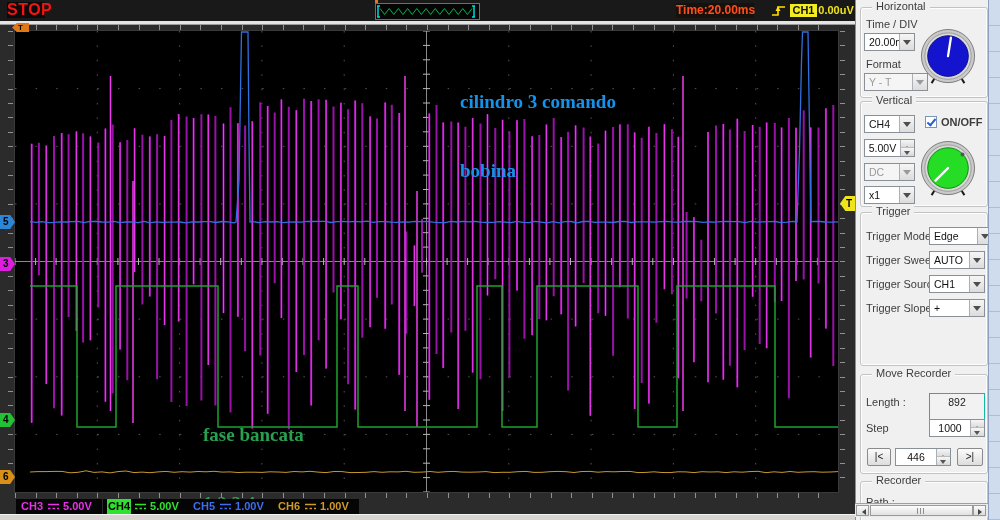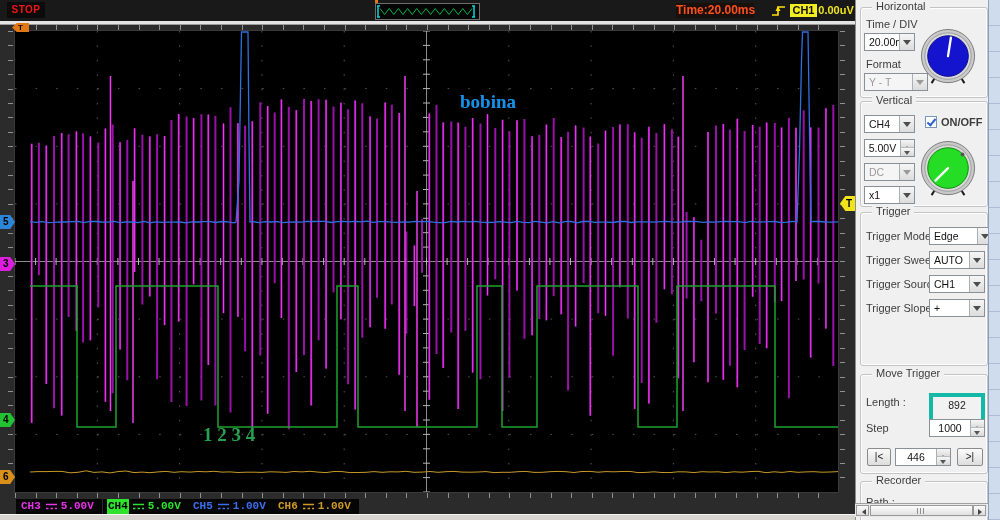--- a/index.html
+++ b/index.html
@@ -2,21 +2,21 @@
 <html><head>
 <meta charset="utf-8">
 <style>
   html,body{margin:0;padding:0;background:#777;}
   .screen{position:relative;width:1000px;height:520px;background:#2b2b2b;overflow:hidden;
           font-family:"Liberation Sans",sans-serif;-webkit-font-smoothing:antialiased;}
   
   .topbar{position:absolute;left:0;top:0;width:855px;height:21px;background:#191919;}
   .divider{position:absolute;left:0;top:21px;width:855px;height:3px;background:#e4e4e4;border-bottom:1px solid #9a9a9a;}
   .stopbox{position:absolute;left:7px;top:2px;width:38px;height:16px;background:#0b0b0b;color:#f41414;
-           font-weight:bold;font-size:10px;text-align:center;line-height:16px;letter-spacing:.5px;}
+           font-weight:bold;font-size:16px;text-align:center;line-height:16px;letter-spacing:.5px;}
   .preview{position:absolute;left:375px;top:3px;width:103px;height:15px;background:#050505;border:1px solid #6d6d6d;}
   .prevtick{position:absolute;left:375px;top:0px;width:3px;height:4px;background:#e07818;}
   .timebox{position:absolute;left:676px;top:3px;width:78px;height:15px;background:#18100a;color:#ff4f1e;
            font-weight:bold;font-size:12px;text-align:center;line-height:15px;}
   .trigicon{position:absolute;left:771px;top:3px;}
   .ch1badge{position:absolute;left:790px;top:4px;width:27px;height:13px;background:#f2ec20;color:#111;
             font-weight:bold;font-size:11px;text-align:center;line-height:13px;}
   .trigval{position:absolute;left:818px;top:4px;width:36px;height:13px;color:#efe31c;font-weight:bold;
            font-size:11px;line-height:13px;text-align:center;}
   
@@ -30,21 +30,21 @@
          clip-path:polygon(0 0,68% 0,100% 50%,68% 100%,0 100%);}
   .ttag-top{position:absolute;left:12px;top:23px;width:17px;height:9px;background:#e07818;color:#000;
             font-size:8px;font-weight:bold;line-height:9px;text-align:center;
             clip-path:polygon(28% 0,100% 0,100% 100%,28% 100%,0 50%);}
   .ttag-right{position:absolute;left:840px;top:196px;width:18px;height:15px;background:#efe31c;color:#000;
             font-size:10px;font-weight:bold;line-height:15px;text-align:center;
             clip-path:polygon(30% 0,100% 0,100% 100%,30% 100%,0 50%);}
   .annot{position:absolute;font-family:"Liberation Serif",serif;font-weight:bold;font-size:19px;line-height:23px;white-space:pre;}
   
   .chbox{position:absolute;top:499px;height:15px;width:86px;background:#050505;font-size:11px;font-weight:bold;
-         line-height:15px;display:flex;align-items:center;gap:3px;padding-left:4px;box-sizing:border-box;font-family:Liberation Mono, monospace;}
+         line-height:15px;display:flex;align-items:center;gap:3px;padding-left:4px;box-sizing:border-box;}
   .chbox .nm{padding:0 1px;}
   .bottomstrip{position:absolute;left:0;top:514px;width:1000px;height:6px;background:#d8d5d0;border-top:1px solid #f5f5f5;}
   
   .panelbg{position:absolute;left:855px;top:0;width:145px;height:520px;background:#f0f0f0;border-left:1px solid #8d8d8d;box-sizing:border-box;}
   .grp{position:absolute;border:1px solid #c3c3c3;border-radius:3px;box-shadow:inset 0 0 0 1px #fdfdfd;}
   .glabel{position:absolute;top:-8px;left:11px;background:#f0f0f0;padding:0 4px;font-size:11px;color:#3c3c3c;}
   .plabel{position:absolute;font-size:11px;color:#3c3c3c;white-space:nowrap;}
   .dd{position:absolute;height:18px;background:#fff;border:1px solid #8a9097;box-sizing:border-box;}
   .dd .ddtext{position:absolute;left:4px;top:1px;font-size:10.5px;line-height:15px;color:#111;}
   .dd .arr{position:absolute;right:0;top:0;bottom:0;width:14px;background:linear-gradient(#f6f6f6,#dcdcdc);border-left:1px solid #abb0b6;}
@@ -52,21 +52,21 @@
   .dd.dis{background:#f5f5f5;}
   .dd.dis .ddtext{color:#9a9a9a;}
   .dd.dis .arr::after{border-top-color:#9a9a9a;}
   .spin{position:absolute;height:18px;background:#fff;border:1px solid #8a9097;box-sizing:border-box;}
   .spin .val{position:absolute;left:0;right:14px;top:1px;font-size:10.5px;line-height:15px;color:#111;text-align:center;}
   .spin .sbtns{position:absolute;right:0;top:0;bottom:0;width:13px;border-left:1px solid #abb0b6;}
   .sbtns .up,.sbtns .dn{position:absolute;left:0;right:0;height:50%;background:linear-gradient(#f6f6f6,#d8d8d8);}
   .sbtns .dn{bottom:0;border-top:1px solid #bbb;}
   .sbtns .up::after{content:"";position:absolute;left:3px;top:3px;border:3px solid transparent;border-bottom:4px solid #555;}
   .sbtns .dn::after{content:"";position:absolute;left:3px;top:3px;border:3px solid transparent;border-top:4px solid #555;}
-  .field{position:absolute;height:30px;background:#f2f2f2;border:4px solid #14b8a6;box-sizing:border-box;
+  .field{position:absolute;height:30px;background:#f2f2f2;border:1px solid #14b8a6;box-sizing:border-box;
          font-size:10.5px;line-height:16px;text-align:center;color:#222;}
   .btn{position:absolute;height:18px;background:linear-gradient(#fbfbfb,#dddddd);border:1px solid #8a8a8a;border-radius:2px;
        box-sizing:border-box;font-size:10px;line-height:15px;text-align:center;color:#222;}
   .chk{position:absolute;width:12px;height:12px;background:#fff;border:1px solid #7b96b5;box-sizing:border-box;}
   .chk::after{content:"";position:absolute;left:1px;top:2px;width:7px;height:3px;
               border-left:2px solid #2a5fd0;border-bottom:2px solid #2a5fd0;transform:rotate(-50deg);}
   
   .hscroll{position:absolute;left:855px;top:503px;width:133px;height:13px;background:#e9e9e9;border-top:1px solid #a0a0a0;}
   .hs-arrow{position:absolute;top:1px;width:13px;height:11px;background:linear-gradient(#fafafa,#dcdcdc);border:1px solid #9a9a9a;box-sizing:border-box;}
   .hs-arrow::after{content:"";position:absolute;top:3px;border:3px solid transparent;}
@@ -120,23 +120,25 @@
         <path d="M16.7 112.8V391.8M23.9 111.7V244.2M31.3 114.6V353.1M39.0 105.0V377.2M46.7 102.1V384.5M53.6 103.3V285.9M61.4 100.4V299.9M68.1 102.2V311.6M75.4 105.4V309.3M83.3 111.6V276.4M90.4 97.6V370.7M97.7 93.5V362.3M105.1 111.3V318.5M112.3 108.9V349.3M119.6 97.3V241.1M127.4 103.7V273.6M134.8 105.4V265.4M142.1 103.3V348.2M149.6 105.1V294.1M156.4 89.1V371.1M163.7 83.1V290.6M171.6 85.6V375.1M178.6 87.1V253.3M186.4 83.3V369.6M193.3 83.6V334.0M200.4 85.1V374.6M208.5 92.6V282.1M215.5 76.2V381.6M222.9 92.2V285.8M230.1 94.4V320.2M237.3 90.2V397.5M245.3 71.3V324.4M252.7 75.1V382.7M259.7 81.4V252.2M266.4 68.5V286.9M273.8 75.7V398.3M281.3 79.2V341.0M289.0 67.8V324.0M296.2 70.0V374.4M303.6 68.3V309.3M311.1 68.8V337.6M318.5 75.4V261.6M325.9 71.7V288.3M333.1 78.2V353.2M340.2 69.5V378.6M347.3 72.3V306.8M355.1 85.4V296.2M362.0 87.4V266.8M370.2 71.4V297.7M376.8 73.7V273.5M384.2 82.0V343.8M391.4 200.6V302.7M399.4 214.5V275.1M407.0 187.9V241.7M414.3 82.5V368.8M421.5 74.1V323.1M428.2 91.4V337.1M436.3 90.6V301.4M443.2 91.6V378.0M450.4 95.8V299.7M457.7 87.0V341.6M465.5 92.4V348.3M472.5 83.2V264.4M480.3 97.1V248.2M487.6 88.8V379.9M494.4 100.2V346.5M502.0 89.2V259.6M509.4 87.9V307.7M517.1 105.3V304.2M524.3 104.0V288.1M531.4 93.6V289.3M538.7 87.1V265.3M546.2 106.1V283.3M553.1 100.8V359.6M560.6 94.4V295.4M568.6 96.4V251.9M575.3 105.6V384.7M583.2 112.4V282.2M590.5 99.7V284.8M598.1 95.9V324.7M604.9 93.4V256.3M612.8 93.2V287.5M619.7 101.4V377.9M626.7 106.8V352.1M633.9 95.8V372.6M641.4 102.1V291.7M649.4 93.2V258.2M656.9 98.3V263.3M663.3 105.8V347.2M671.6 181.1V267.5M678.9 186.2V331.2M686.3 208.8V270.3M693.0 100.9V351.2M701.0 94.6V282.6M708.3 92.9V348.7M714.9 98.5V334.8M722.3 87.7V356.3M729.6 100.0V318.9M737.7 94.0V265.7M744.7 95.8V313.1M751.7 91.6V317.2M759.8 92.0V271.3M766.6 96.6V270.0M773.9 87.1V367.2M781.0 96.7V250.1M788.7 79.2V248.4M795.7 96.4V326.5M803.5 96.4V252.5M810.9 77.3V297.6M818.3 74.1V335.0M825.9 90.6V281.2M833.0 86.6V398.9" stroke="#a112b2" fill="none" stroke-width="2" stroke-opacity="0.95"></path>
         <path d="M16.7 112.8V391.8M31.3 114.6V353.1M46.7 102.1V384.5M61.4 100.4V299.9M75.4 105.4V309.3M90.4 97.6V370.7M105.1 111.3V318.5M119.6 97.3V241.1M134.8 105.4V265.4M149.6 105.1V294.1M163.7 83.1V290.6M178.6 87.1V253.3M193.3 83.6V334.0M208.5 92.6V282.1M222.9 92.2V285.8M237.3 90.2V397.5M252.7 75.1V382.7M266.4 68.5V286.9M281.3 79.2V341.0M296.2 70.0V374.4M311.1 68.8V337.6M325.9 71.7V288.3M340.2 69.5V378.6M355.1 85.4V296.2M370.2 71.4V297.7M384.2 82.0V343.8M399.4 214.5V275.1M414.3 82.5V368.8M428.2 91.4V337.1M443.2 91.6V378.0M457.7 87.0V341.6M472.5 83.2V264.4M487.6 88.8V379.9M502.0 89.2V259.6M517.1 105.3V304.2M531.4 93.6V289.3M546.2 106.1V283.3M560.6 94.4V295.4M575.3 105.6V384.7M590.5 99.7V284.8M604.9 93.4V256.3M619.7 101.4V377.9M633.9 95.8V372.6M649.4 93.2V258.2M663.3 105.8V347.2M678.9 186.2V331.2M693.0 100.9V351.2M708.3 92.9V348.7M722.3 87.7V356.3M737.7 94.0V265.7M751.7 91.6V317.2M766.6 96.6V270.0M781.0 96.7V250.1M795.7 96.4V326.5M810.9 77.3V297.6M825.9 90.6V281.2" stroke="#ee3cee" fill="none" stroke-width="1"></path>
         <path d="M95.5 45V380M390 45V380M668 45V380M118 150V392M402 160V396" stroke="#ee3cee" fill="none" stroke-width="1.5"></path>
         <path d="M15 441L23 440.6L31 440.6L39 440.4L47 440.4L55 441.8L63 441.3L71 439.8L79 441.4L87 440.9L95 441.9L103 440.6L111 440.0L119 441.6L127 441.1L135 441.7L143 440.9L151 440.4L159 441.3L167 440.7L175 441.1L183 440.5L191 440.8L199 440.3L207 441.1L215 440.9L223 441.5L231 441.2L239 441.2L247 441.4L255 440.8L263 441.0L271 441.4L279 440.5L287 440.9L295 440.3L303 441.1L311 441.6L319 440.5L327 440.6L335 441.6L343 441.5L351 441.3L359 440.6L367 441.3L375 440.8L383 440.9L391 440.3L399 441.3L407 441.1L415 440.5L423 441.3L431 440.7L439 440.4L447 441.1L455 441.2L463 441.0L471 440.6L479 441.6L487 441.3L495 441.3L503 440.7L511 440.4L519 441.4L527 441.3L535 440.7L543 440.4L551 440.7L559 441.5L567 440.5L575 440.4L583 441.2L591 440.6L599 440.8L607 440.5L615 440.4L623 441.6L631 441.4L639 440.8L647 441.5L655 441.6L663 440.8L671 440.9L679 441.6L687 440.7L695 441.0L703 440.8L711 441.6L719 440.8L727 441.2L735 440.6L743 440.3L751 441.7L759 440.8L767 441.4L775 440.5L783 441.3L791 440.9L799 440.7L807 441.2L815 441.0L823 440.6L831 440.4" stroke="#c89a28" fill="none" stroke-width="1"></path>
         <path d="M15.0 190.6L21.0 191.4L27.0 190.6L33.0 191.6L39.0 191.3L45.0 190.8L51.0 191.0L57.0 190.6L63.0 190.3L69.0 191.6L75.0 190.3L81.0 190.5L87.0 191.0L93.0 191.2L99.0 190.4L105.0 191.6L111.0 191.0L117.0 190.8L123.0 191.6L129.0 190.3L135.0 191.8L141.0 190.8L147.0 191.4L153.0 191.2L159.0 191.2L165.0 191.0L171.0 191.8L177.0 190.9L183.0 191.0L189.0 190.6L195.0 190.6L201.0 191.5L207.0 190.5L213.0 190.9L219.0 191.8L221.0 191.0L224.0 150.0L225.5 60.0L226.5 1.0L233.0 1.0L234.0 110.0L235.0 191.0L238.0 190.6L244.0 191.6L250.0 190.7L256.0 191.0L262.0 190.7L268.0 191.6L274.0 191.1L280.0 190.8L286.0 191.2L292.0 190.4L298.0 190.5L304.0 190.3L310.0 190.4L316.0 191.5L322.0 190.7L328.0 190.4L334.0 190.9L340.0 190.4L346.0 190.8L352.0 190.2L358.0 191.3L364.0 190.6L370.0 190.7L376.0 191.1L382.0 191.3L388.0 190.8L394.0 191.2L400.0 190.4L406.0 190.6L412.0 190.3L418.0 191.1L424.0 191.7L430.0 191.7L436.0 190.3L442.0 191.0L448.0 190.4L454.0 190.9L460.0 190.3L466.0 191.2L472.0 191.5L478.0 191.4L484.0 190.6L490.0 191.1L496.0 191.7L502.0 190.3L508.0 191.3L514.0 191.6L520.0 190.3L526.0 191.1L532.0 191.8L538.0 190.7L544.0 191.8L550.0 190.7L556.0 190.5L562.0 191.8L568.0 190.5L574.0 190.4L580.0 191.4L586.0 191.2L592.0 191.1L598.0 191.5L604.0 190.5L610.0 190.4L616.0 191.5L622.0 190.8L628.0 190.8L634.0 190.8L640.0 191.2L646.0 190.7L652.0 190.4L658.0 191.1L664.0 191.1L670.0 190.5L676.0 190.4L682.0 190.7L688.0 191.3L694.0 190.9L700.0 191.1L706.0 190.6L712.0 190.5L718.0 190.6L724.0 190.7L730.0 191.6L736.0 190.4L742.0 191.2L748.0 190.8L754.0 190.6L760.0 190.5L766.0 191.7L772.0 191.2L778.0 190.3L782.0 191.0L784.5 120.0L786.5 30.0L787.5 1.0L793.0 1.0L794.5 100.0L796.0 191.0L799.0 190.4L805.0 190.5L811.0 191.0L817.0 191.2L823.0 190.9L829.0 190.8L835.0 191.4" stroke="#2f6fe0" fill="none" stroke-width="1.3"></path>
         <path d="M15 255H62V396H101V255H203V396H322V255H343V396H462V255H487V396H522V255H623V396H662V255H760V396H838" stroke="#1da32e" fill="none" stroke-width="1.5"></path>
       </svg>
   </div>
 
   <div class="annot" id="annot0" style="left: 460px; top: 44px; color: rgb(21, 147, 234);">
+    <div>cilindro 3 comando</div>
     <div>bobina</div>
   </div>
   <div class="annot" id="annot1" style="left: 203px; top: 377px; color: rgb(40, 160, 80);">
+    <div>fase bancata</div>
     <div>1 2 3 4</div>
   </div>
 
   <div class="chtag" id="tag0" style="top: 215px; background: rgb(44, 134, 216);">5</div>
   <div class="chtag" id="tag1" style="top: 257px; background: rgb(222, 30, 222);">3</div>
   <div class="chtag" id="tag2" style="top: 413px; background: rgb(34, 194, 51);">4</div>
   <div class="chtag" id="tag3" style="top: 470px; background: rgb(216, 144, 24);">6</div>
   <div class="ttag-top">T</div>
   <div class="ttag-right">T</div>
 
@@ -251,21 +253,21 @@
     <span class="ddtext">CH1</span>
       <span class="arr"></span>
   </div>
   <span class="plabel" style="left:866px;top:302px">Trigger Slope</span>
   <div class="dd" style="left:929px;top:299px;width:56px">
     <span class="ddtext">+</span>
       <span class="arr"></span>
   </div>
 
   <div class="grp" style="left:860px;top:374px;width:126px;height:98px">
-    <span class="glabel">Move Trigger</span>
+    <span class="glabel">Move Recorder</span>
   </div>
   <span class="plabel" style="left:866px;top:396px">Length :</span>
   <div class="field" style="left:929px;top:393px;width:56px">892</div>
   <span class="plabel" style="left:866px;top:422px">Step</span>
   <div class="spin" style="left:929px;top:419px;width:56px">
     <span class="val">1000</span>
     <span class="sbtns">
         <span class="up"></span>
         <span class="dn"></span>
       </span>

